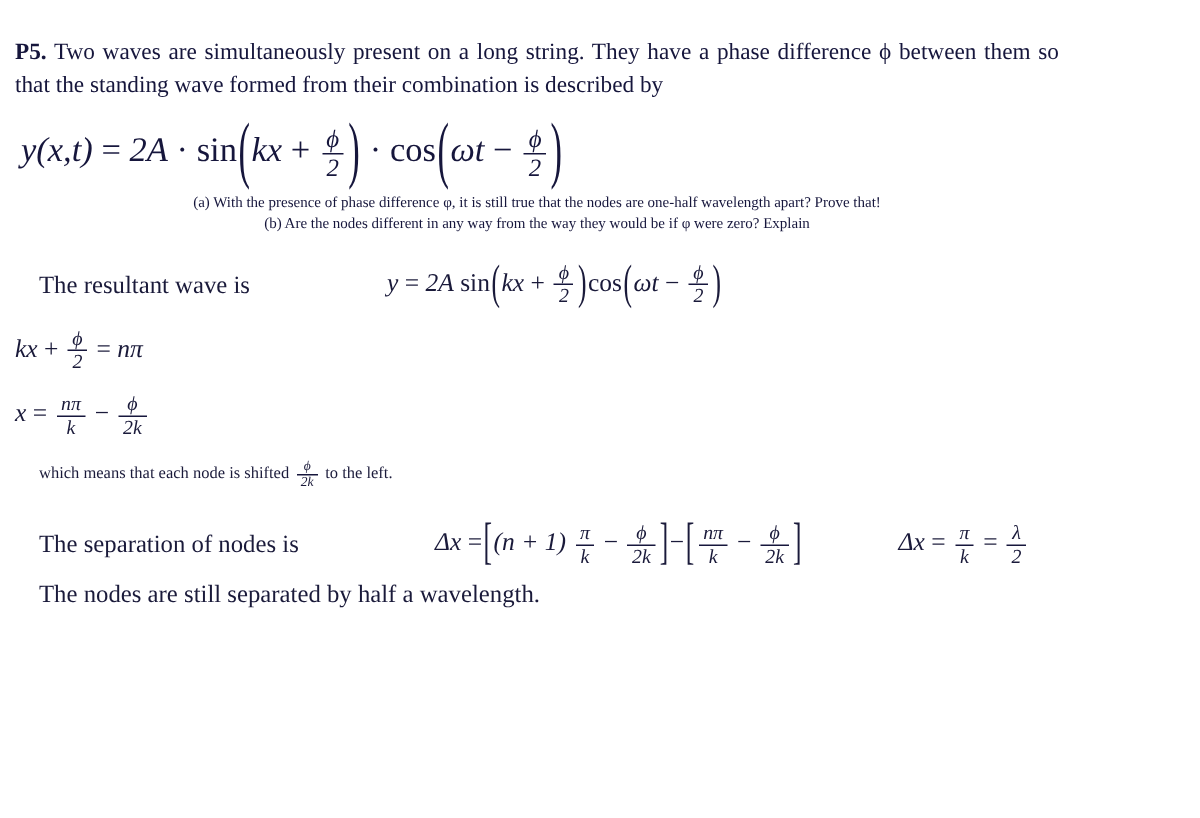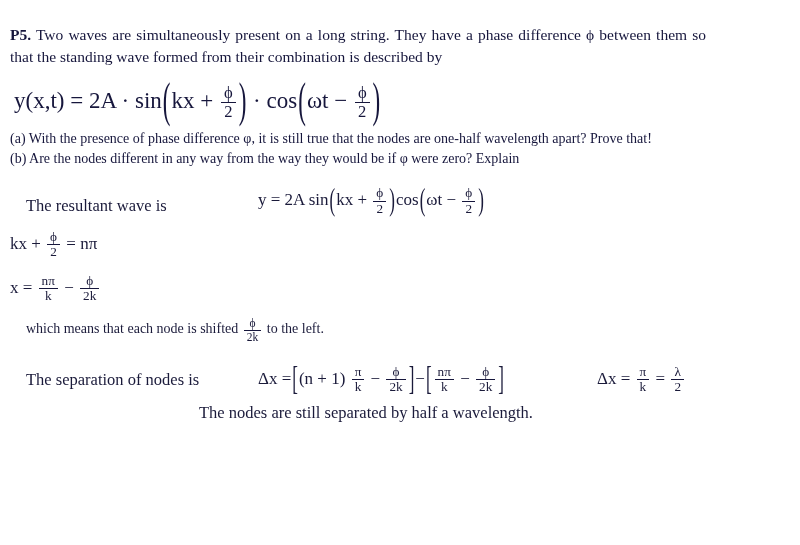--- a/index.html
+++ b/index.html
@@ -34,20 +34,21 @@
   }
 
   
   .maineq {
     margin: 10px 0 8px 4px;
     font-family: "Liberation Serif", serif;
     color: #16163c;
   }
   .math {
     font-family: "Liberation Serif", serif;
+    font-style: italic;
   }
   .up {
     font-style: normal;
   }
 
   
   .frac {
     display: inline-block;
     vertical-align: middle;
     text-align: center;
@@ -88,73 +89,74 @@
     font-style: normal;
   }
 
   .maineq-row {
     font-size: 23px;
   }
   .maineq-row .frac { font-size: 0.72em; }
 
   
   .parts {
-    font-size: 14px;
+    font-size: 10px;
     line-height: 1.42;
     margin-top: 6px;
     color: #16163c;
+    text-align: center;
   }
 
   
   .solution {
     margin-top: 18px;
     position: relative;
     font-size: 16px;
   }
   .srow {
     display: flex;
-    align-items: flex-end;
+    align-items: center;
     margin-bottom: 14px;
   }
   .slabel {
     width: 248px;
     flex: none;
     padding-left: 16px;
     box-sizing: border-box;
     font-size: 16.5px;
   }
   .sexpr {
     font-size: 17px;
   }
   .sexpr .frac { font-size: 0.78em; }
 
   .line-text {
     padding-left: 16px;
-    font-size: 14px;
+    font-size: 11px;
     margin-bottom: 18px;
   }
   .inline-frac {
     font-size: 0.82em;
   }
 
   .sep-row {
     display: flex;
     align-items: center;
     margin-top: 22px;
     margin-bottom: 6px;
+    gap: 32px;
   }
   .sep-right {
     position: absolute;
     right: 20px;
   }
   .final-text {
     padding-left: 16px;
     font-size: 16.5px;
     margin-top: 8px;
-    text-align: center;
   }
 </style>
 </head>
 <body>
 
 <div class="page">
 
   <p class="problem">
     <span class="tag">P5.</span>
     <span>Two waves are simultaneously present on a long string. They have a phase difference ϕ between them so that the standing wave formed from their combination is described by</span>

